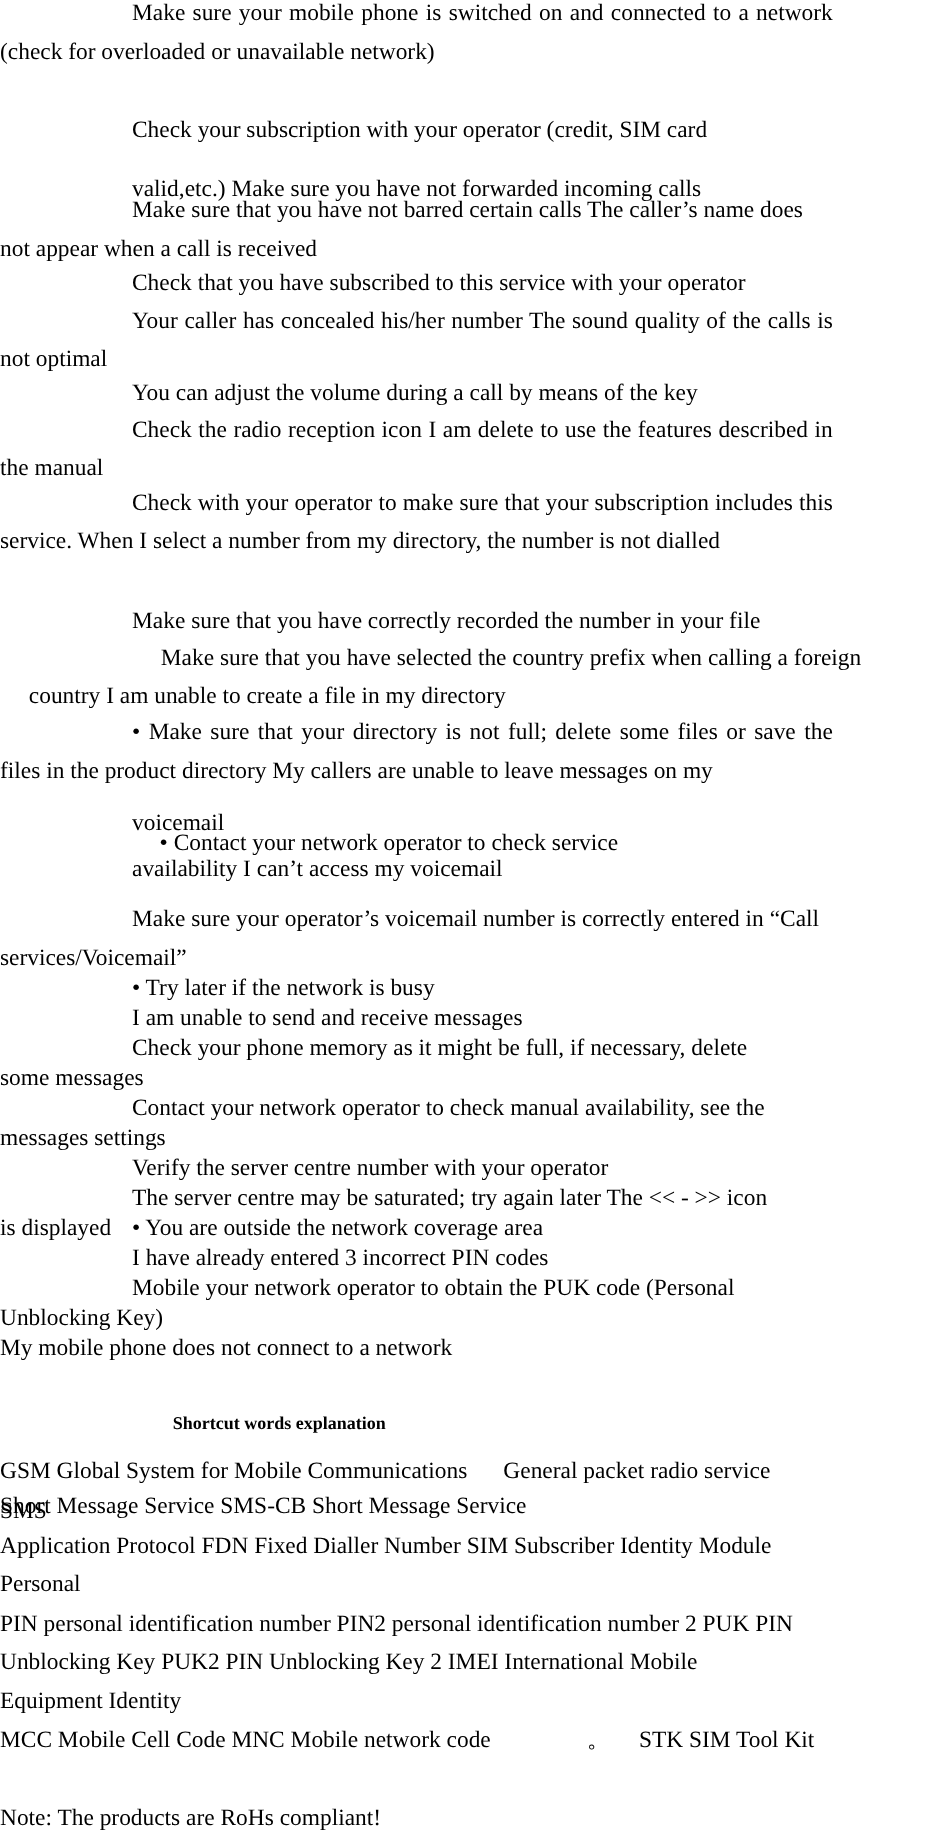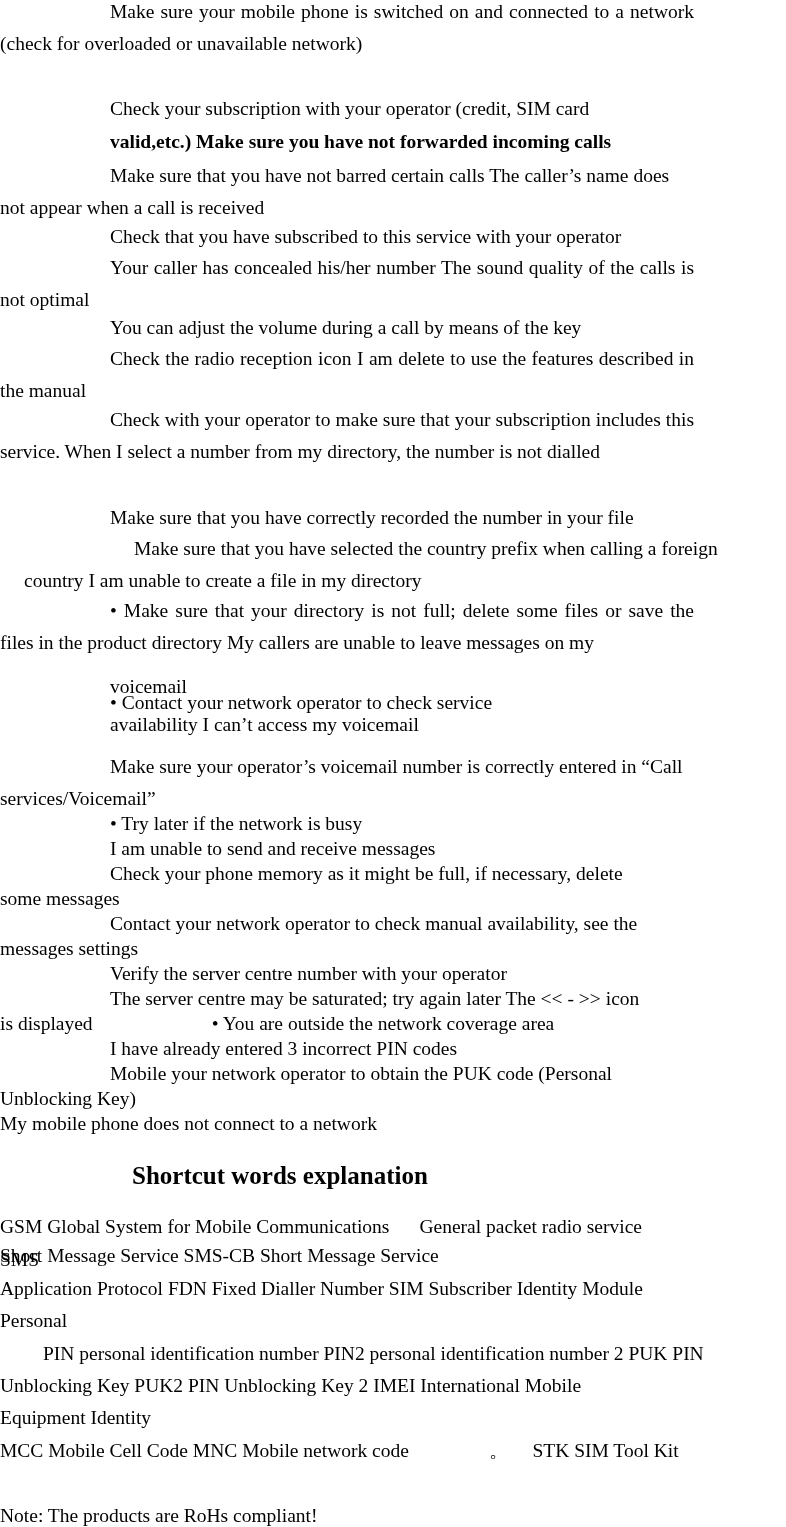--- a/index.html
+++ b/index.html
@@ -47,23 +47,23 @@
   .block-full {
     left: 0px;
     width: 656px;
   }
   .block-just {
     left: 0px;
     width: 694px;
   }
   .heading {
     position: absolute;
-    margin: 0;
+    margin: 12px;
     padding: 0;
-    font-size: 25px;
+    font-size: 15px;
     line-height: 31.5px;
     text-align: left;
     left: 132px;
   }
   .gloss {
     position: absolute;
     margin: 0;
     padding: 0;
     font-size: 19.5px;
     line-height: 32.5px;
@@ -88,21 +88,21 @@
 </style>
 </head>
 <body>
 
 <div class="page">
 
   <p class="para block-just indent-110" style="top:-4px;">Make sure your mobile phone is switched on and connected to a network (check for overloaded or unavailable network)</p>
 
   <p class="para block-just nojust indent-110" style="top:93px;">Check your subscription with your operator (credit, SIM card</p>
 
-  <p class="para block-just nojust indent-110" style="top:126px;font-weight:bold;">valid,etc.) Make sure you have not forwarded incoming calls</p>
+  <p class="para block-just nojust indent-110" style="top:142px;">valid,etc.) Make sure you have not forwarded incoming calls</p>
 
   <p class="para block-just nojust indent-110" style="top:160px;">Make sure that you have not barred certain calls The caller’s name does not appear when a call is received</p>
 
   <p class="para block-just nojust indent-110" style="top:221px;">Check that you have subscribed to this service with your operator</p>
 
   <p class="para block-just indent-110" style="top:252px;">Your caller has concealed his/her number The sound quality of the calls is not optimal</p>
 
   <p class="para block-just nojust indent-110" style="top:312px;">You can adjust the volume during a call by means of the key</p>
 
   <p class="para block-just indent-110" style="top:343px;">Check the radio reception icon I am delete to use the features described in the manual</p>
@@ -110,57 +110,57 @@
   <p class="para block-just indent-110" style="top:404px;">Check with your operator to make sure that your subscription includes this service. When I select a number from my directory, the number is not dialled</p>
 
   <p class="para block-just nojust indent-110" style="top:502px;">Make sure that you have correctly recorded the number in your file</p>
 
   <p class="para block-just nojust indent-110" style="top:533px;margin-left:24px;">Make sure that you have selected the country prefix when calling a foreign country I am unable to create a file in my directory</p>
 
   <p class="para block-just indent-110" style="top:595px;">• Make sure that your directory is not full; delete some files or save the files in the product directory My callers are unable to leave messages on my</p>
 
   <p class="para block-just nojust indent-110" style="top:671px;">voicemail</p>
 
-  <p class="para block-just indent-110" style="top:687px;">• Contact your network operator to check service</p>
+  <p class="para block-just indent-110" style="top:687px;padding-left:23px;">• Contact your network operator to check service</p>
 
   <p class="para block-just nojust indent-110" style="top:709px;">availability I can’t access my voicemail</p>
 
   <p class="para block-just nojust indent-110" style="top:751px;">Make sure your operator’s voicemail number is correctly entered in “Call services/Voicemail”</p>
 
   <p class="para tight block-full nojust indent-110" style="top:811px;">• Try later if the network is busy</p>
 
   <p class="para tight block-full nojust indent-110" style="top:836px;">I am unable to send and receive messages</p>
 
   <p class="para tight block-full nojust indent-110" style="top:861px;">Check your phone memory as it might be full, if necessary, delete some messages</p>
 
   <p class="para tight block-full nojust indent-110" style="top:911px;">Contact your network operator to check manual availability, see the messages settings</p>
 
   <p class="para tight block-full nojust indent-110" style="top:961px;">Verify the server centre number with your operator</p>
 
   <p class="para tight block-full nojust indent-110" style="top:986px;">The server centre may be saturated; try again later The &lt;&lt; - &gt;&gt; icon is displayed</p>
 
-  <p class="para tight block-full nojust indent-110" style="top:1011px;text-align:center;">• You are outside the network coverage area</p>
+  <p class="para tight block-full nojust indent-110" style="top:1011px;">• You are outside the network coverage area</p>
 
   <p class="para tight block-full nojust indent-110" style="top:1036px;">I have already entered 3 incorrect PIN codes</p>
 
   <p class="para tight block-full nojust indent-110" style="top:1061px;">Mobile your network operator to obtain the PUK code (Personal Unblocking Key)</p>
 
   <p class="para tight block-full nojust" style="top:1111px;">My mobile phone does not connect to a network</p>
 
   <h2 class="heading" style="top:1160px;">Shortcut words explanation</h2>
 
   <p class="gloss" style="top:1211px;"><span>GSM Global System for Mobile Communications</span><span class="gap-wide"></span><span>General packet radio service SMS</span></p>
 
   <p class="gloss" style="top:1240px;">Short Message Service SMS-CB Short Message Service</p>
 
   <p class="gloss" style="top:1273px;">Application Protocol FDN Fixed Dialler Number SIM Subscriber Identity Module</p>
 
   <p class="gloss" style="top:1305px;">Personal</p>
 
-  <p class="gloss" style="top:1338px;margin-left:43px;">PIN personal identification number PIN2 personal identification number 2 PUK PIN</p>
+  <p class="gloss" style="top:1338px;">PIN personal identification number PIN2 personal identification number 2 PUK PIN</p>
 
   <p class="gloss" style="top:1370px;">Unblocking Key PUK2 PIN Unblocking Key 2 IMEI International Mobile</p>
 
   <p class="gloss" style="top:1402px;">Equipment Identity</p>
 
   <p class="gloss" style="top:1435px;"><span>MCC Mobile Cell Code MNC Mobile network code</span><span class="gap-wide" style="width:80px;"></span><span>。</span><span class="gap-wide" style="width:24px;"></span><span>STK SIM Tool Kit</span></p>
 
   <p class="note" style="top:1500px;">Note: The products are RoHs compliant!</p>
 
 </div>

